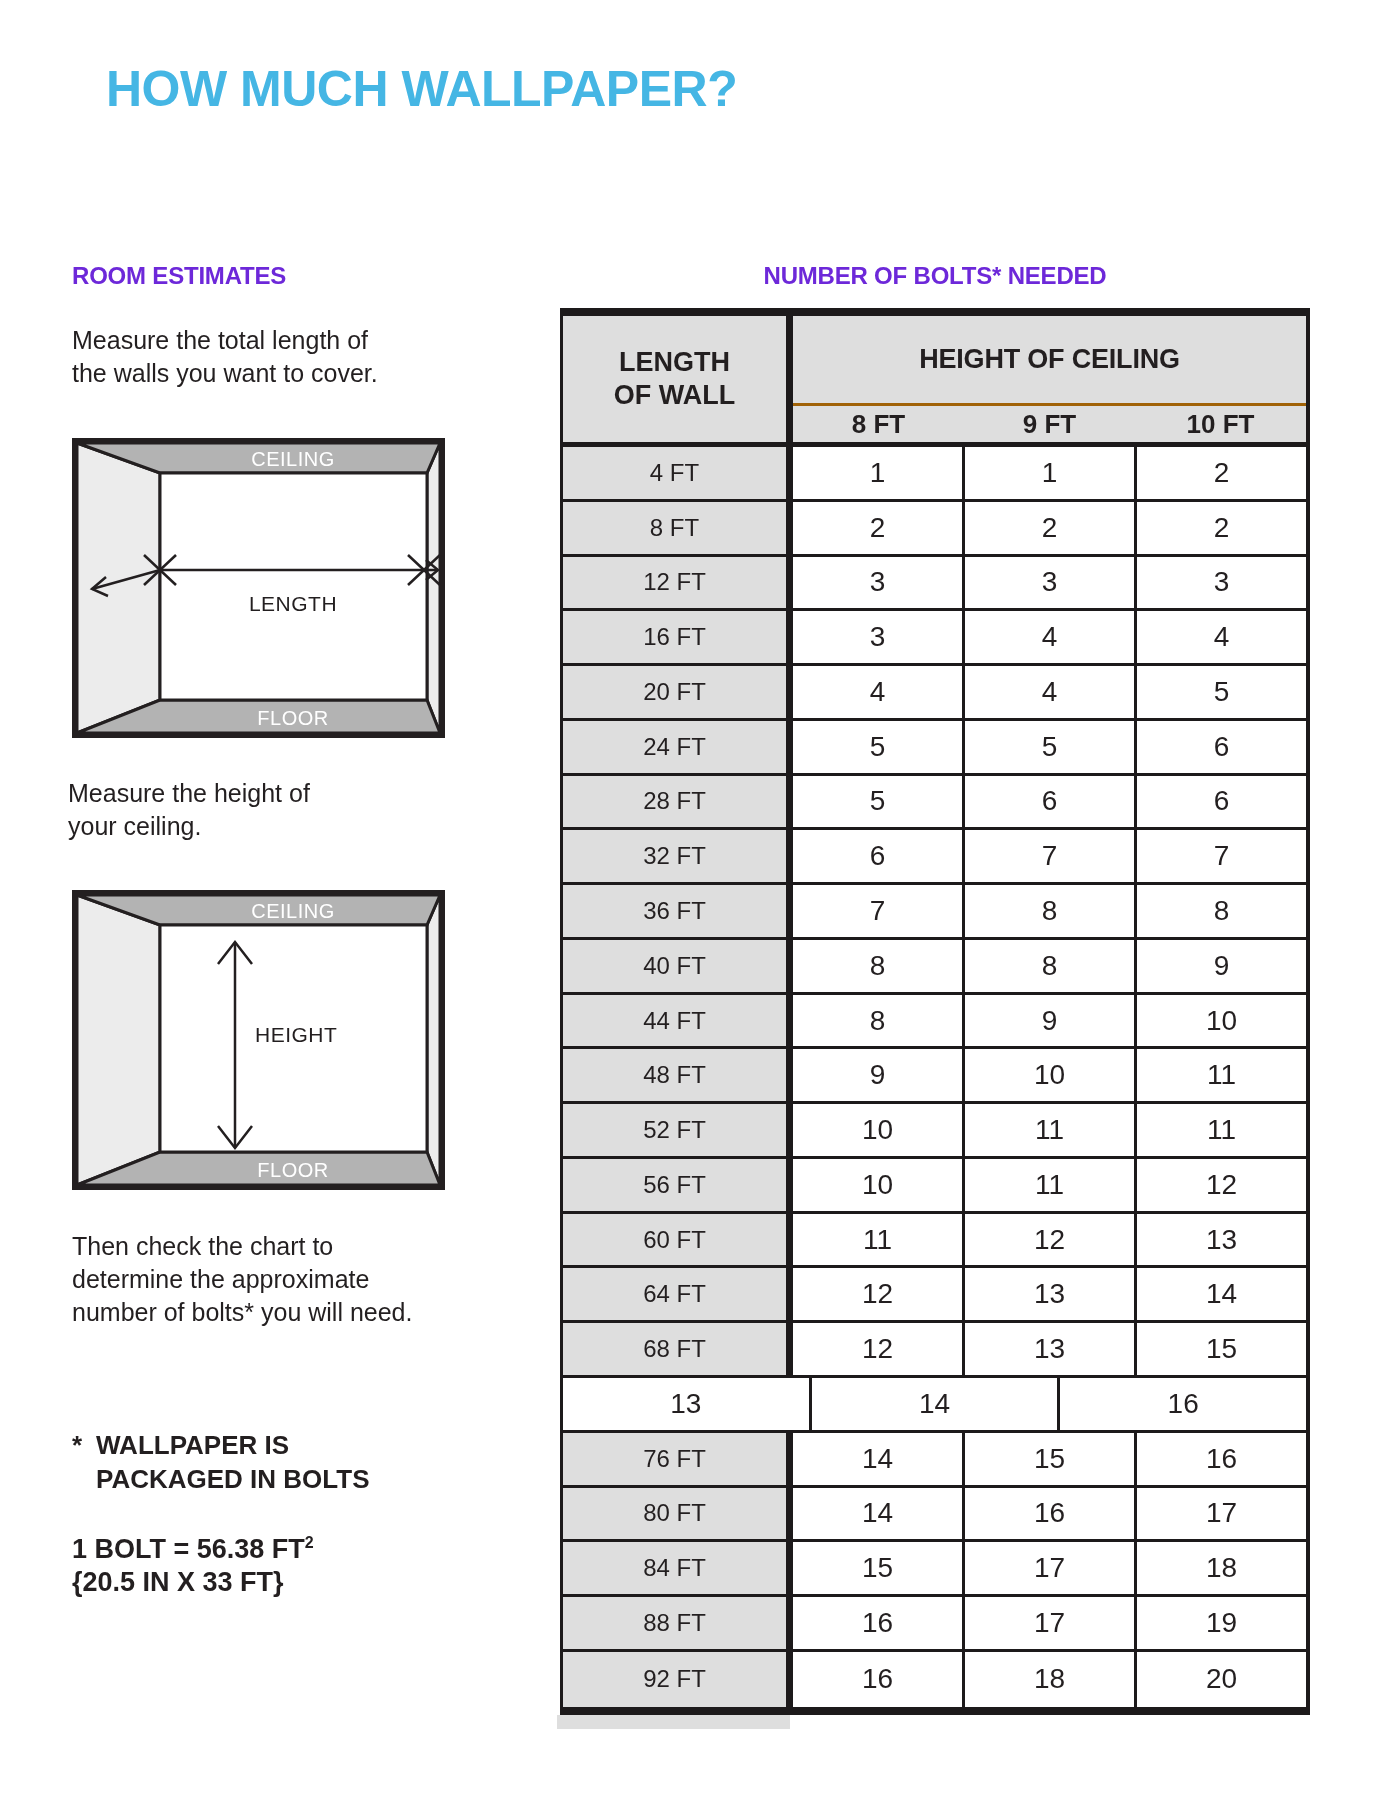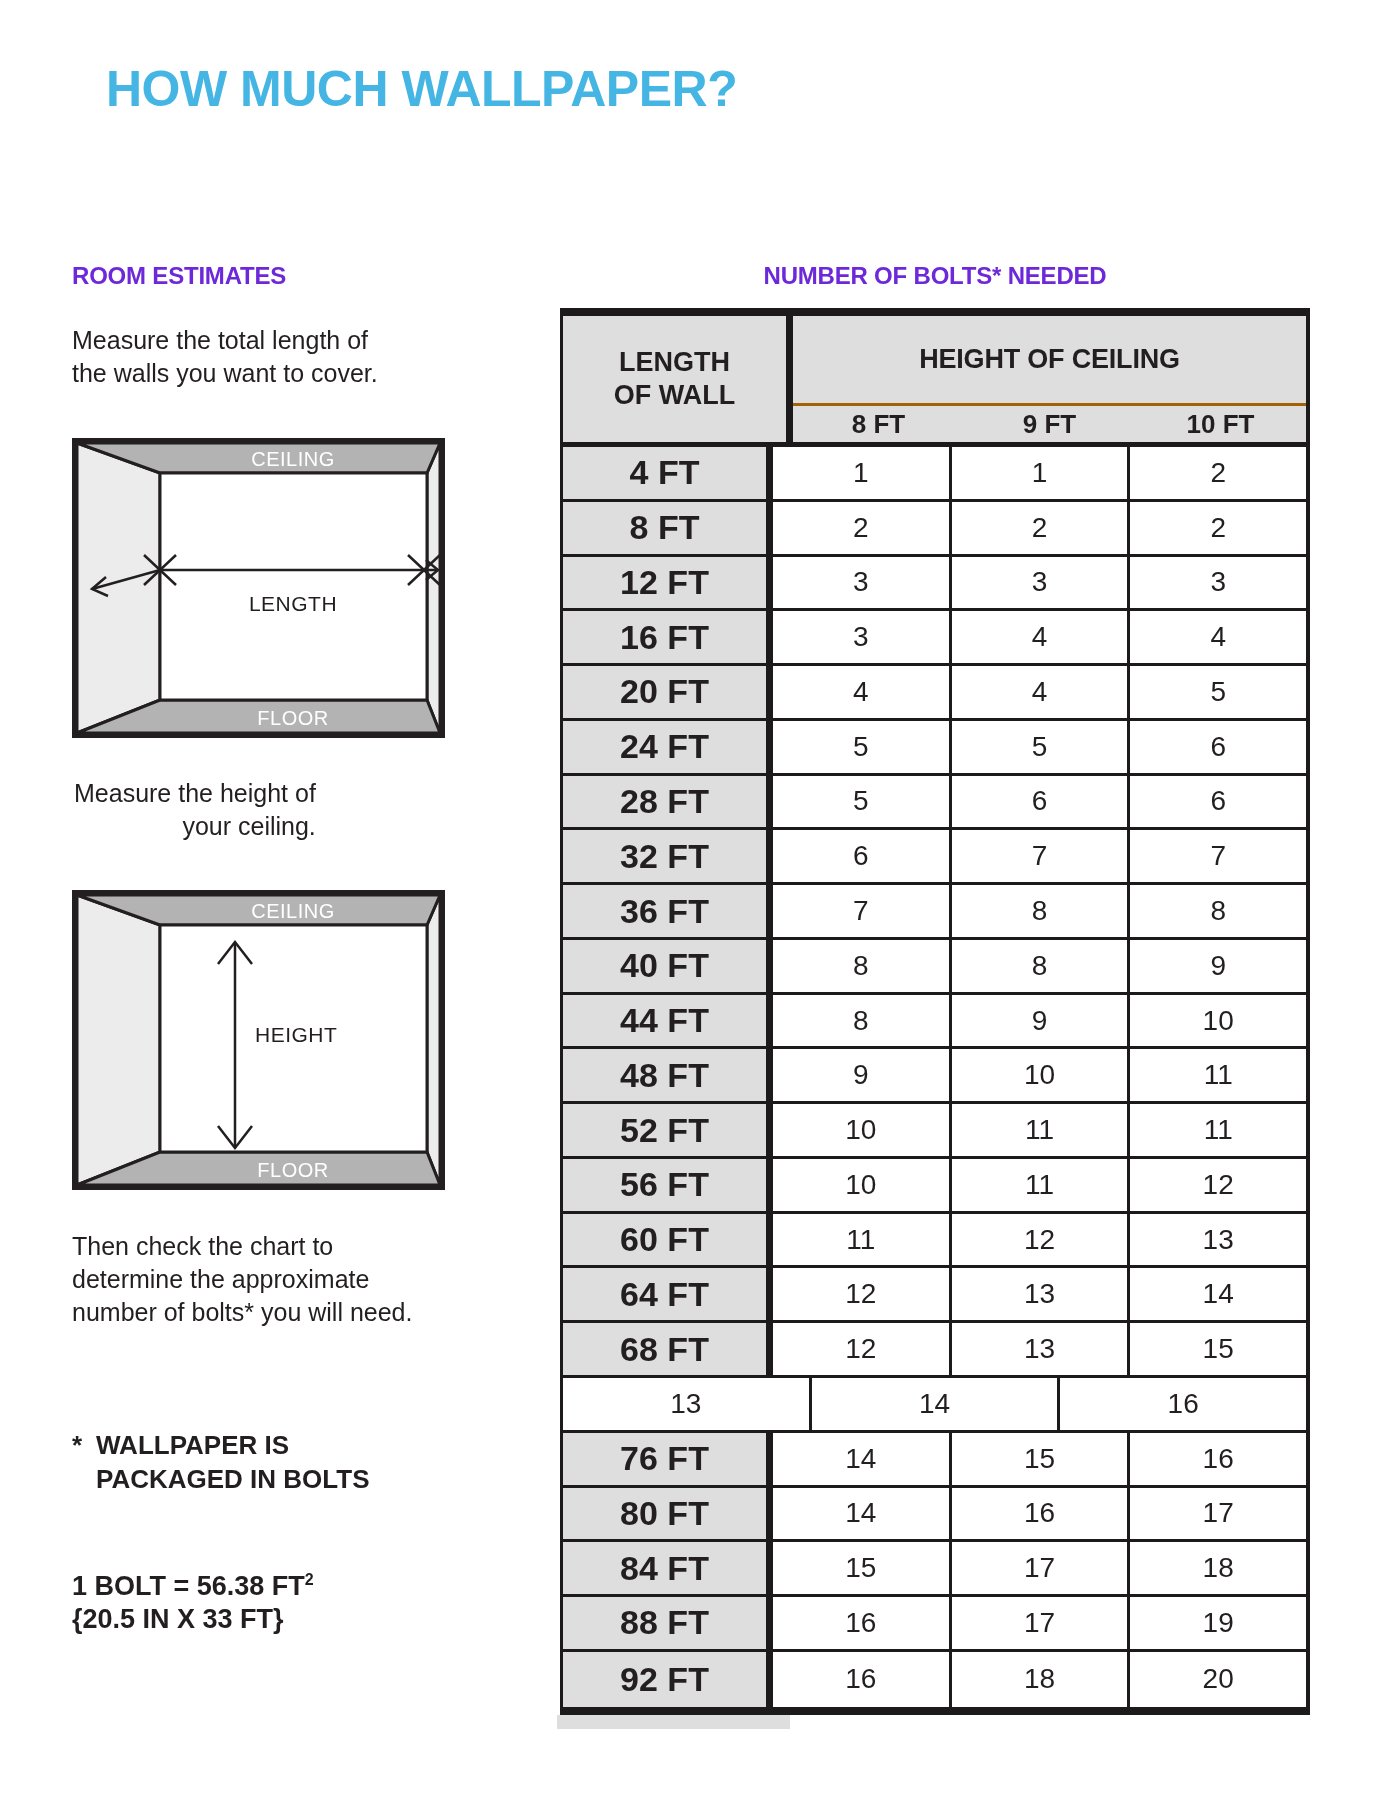--- a/index.html
+++ b/index.html
@@ -16,28 +16,28 @@
   }
   .section-heading {
     font-size:24px; font-weight:bold; color:#6d28d9; letter-spacing:-0.2px; white-space:nowrap;
   }
   #room-estimates { left:72px; top:262px; }
   #bolts-heading  { left:560px; top:262px; width:750px; text-align:center; }
 
   
   .para { font-size:25px; line-height:33px; color:#231F20; }
   #para1 { left:72px; top:324px; }
-  #para2 { left:74px; top:777px;text-align:right; }
+  #para2 { left:68px; top:777px; }
   #para3 { left:72px; top:1230px; }
 
   
   #footnote { left:72px; top:1428px; font-size:26px; font-weight:bold; line-height:34px; }
   #footnote .fn-row { position:relative; padding-left:24px; }
   #footnote .fn-star { position:absolute; left:0; top:0; }
-  #bolt-info { left:72px; top:1526px; font-size:27px; font-weight:bold; line-height:33px;margin-top:37px; }
+  #bolt-info { left:72px; top:1526px; font-size:27px; font-weight:bold; line-height:33px; }
   #bolt-info sup { font-size:16px; }
 
   
   .diagram { width:373px; height:300px; }
   #diagram1 { left:72px; top:438px; }
   #diagram2 { left:72px; top:890px; }
   .diagram text { font-family:"Liberation Sans", sans-serif; }
   .band-label { fill:#ffffff; font-size:20px; letter-spacing:0.5px; }
   .dim-label  { fill:#231F20; font-size:21px; letter-spacing:0.5px; }
 
@@ -62,23 +62,23 @@
     flex:1 1 0; box-sizing:border-box; background:#DEDEDE; border-bottom:5px solid #1d1a1b;
     display:flex;
   }
   .t-subhead span {
     flex:1 1 0; display:flex; align-items:center; justify-content:center;
     font-size:26px; font-weight:bold;
   }
   .t-row { display:flex; height:54.78px; box-sizing:border-box; border-bottom:3px solid #1d1a1b; }
   .t-row:last-child { border-bottom:none; }
   .t-label {
-    width:210px; box-sizing:border-box; background:#DEDEDE; border-right:7px solid #1d1a1b;
+    width:230px; box-sizing:border-box; background:#DEDEDE; border-right:7px solid #1d1a1b;
     display:flex; align-items:center; justify-content:center;
-    font-size:34px; font-weight:bold;
+    font-size:24px; font-weight:normal;
   }
   .t-cell {
     flex:1 1 0; box-sizing:border-box; background:#ffffff;
     display:flex; align-items:center; justify-content:center; font-size:28px;
   }
   .t-cell.divider { border-right:3px solid #1d1a1b; }
   .t-graytab { width:233px; height:14px; background:#DEDEDE; margin-left:-3px; }
 </style>
 </head>
 <body>

